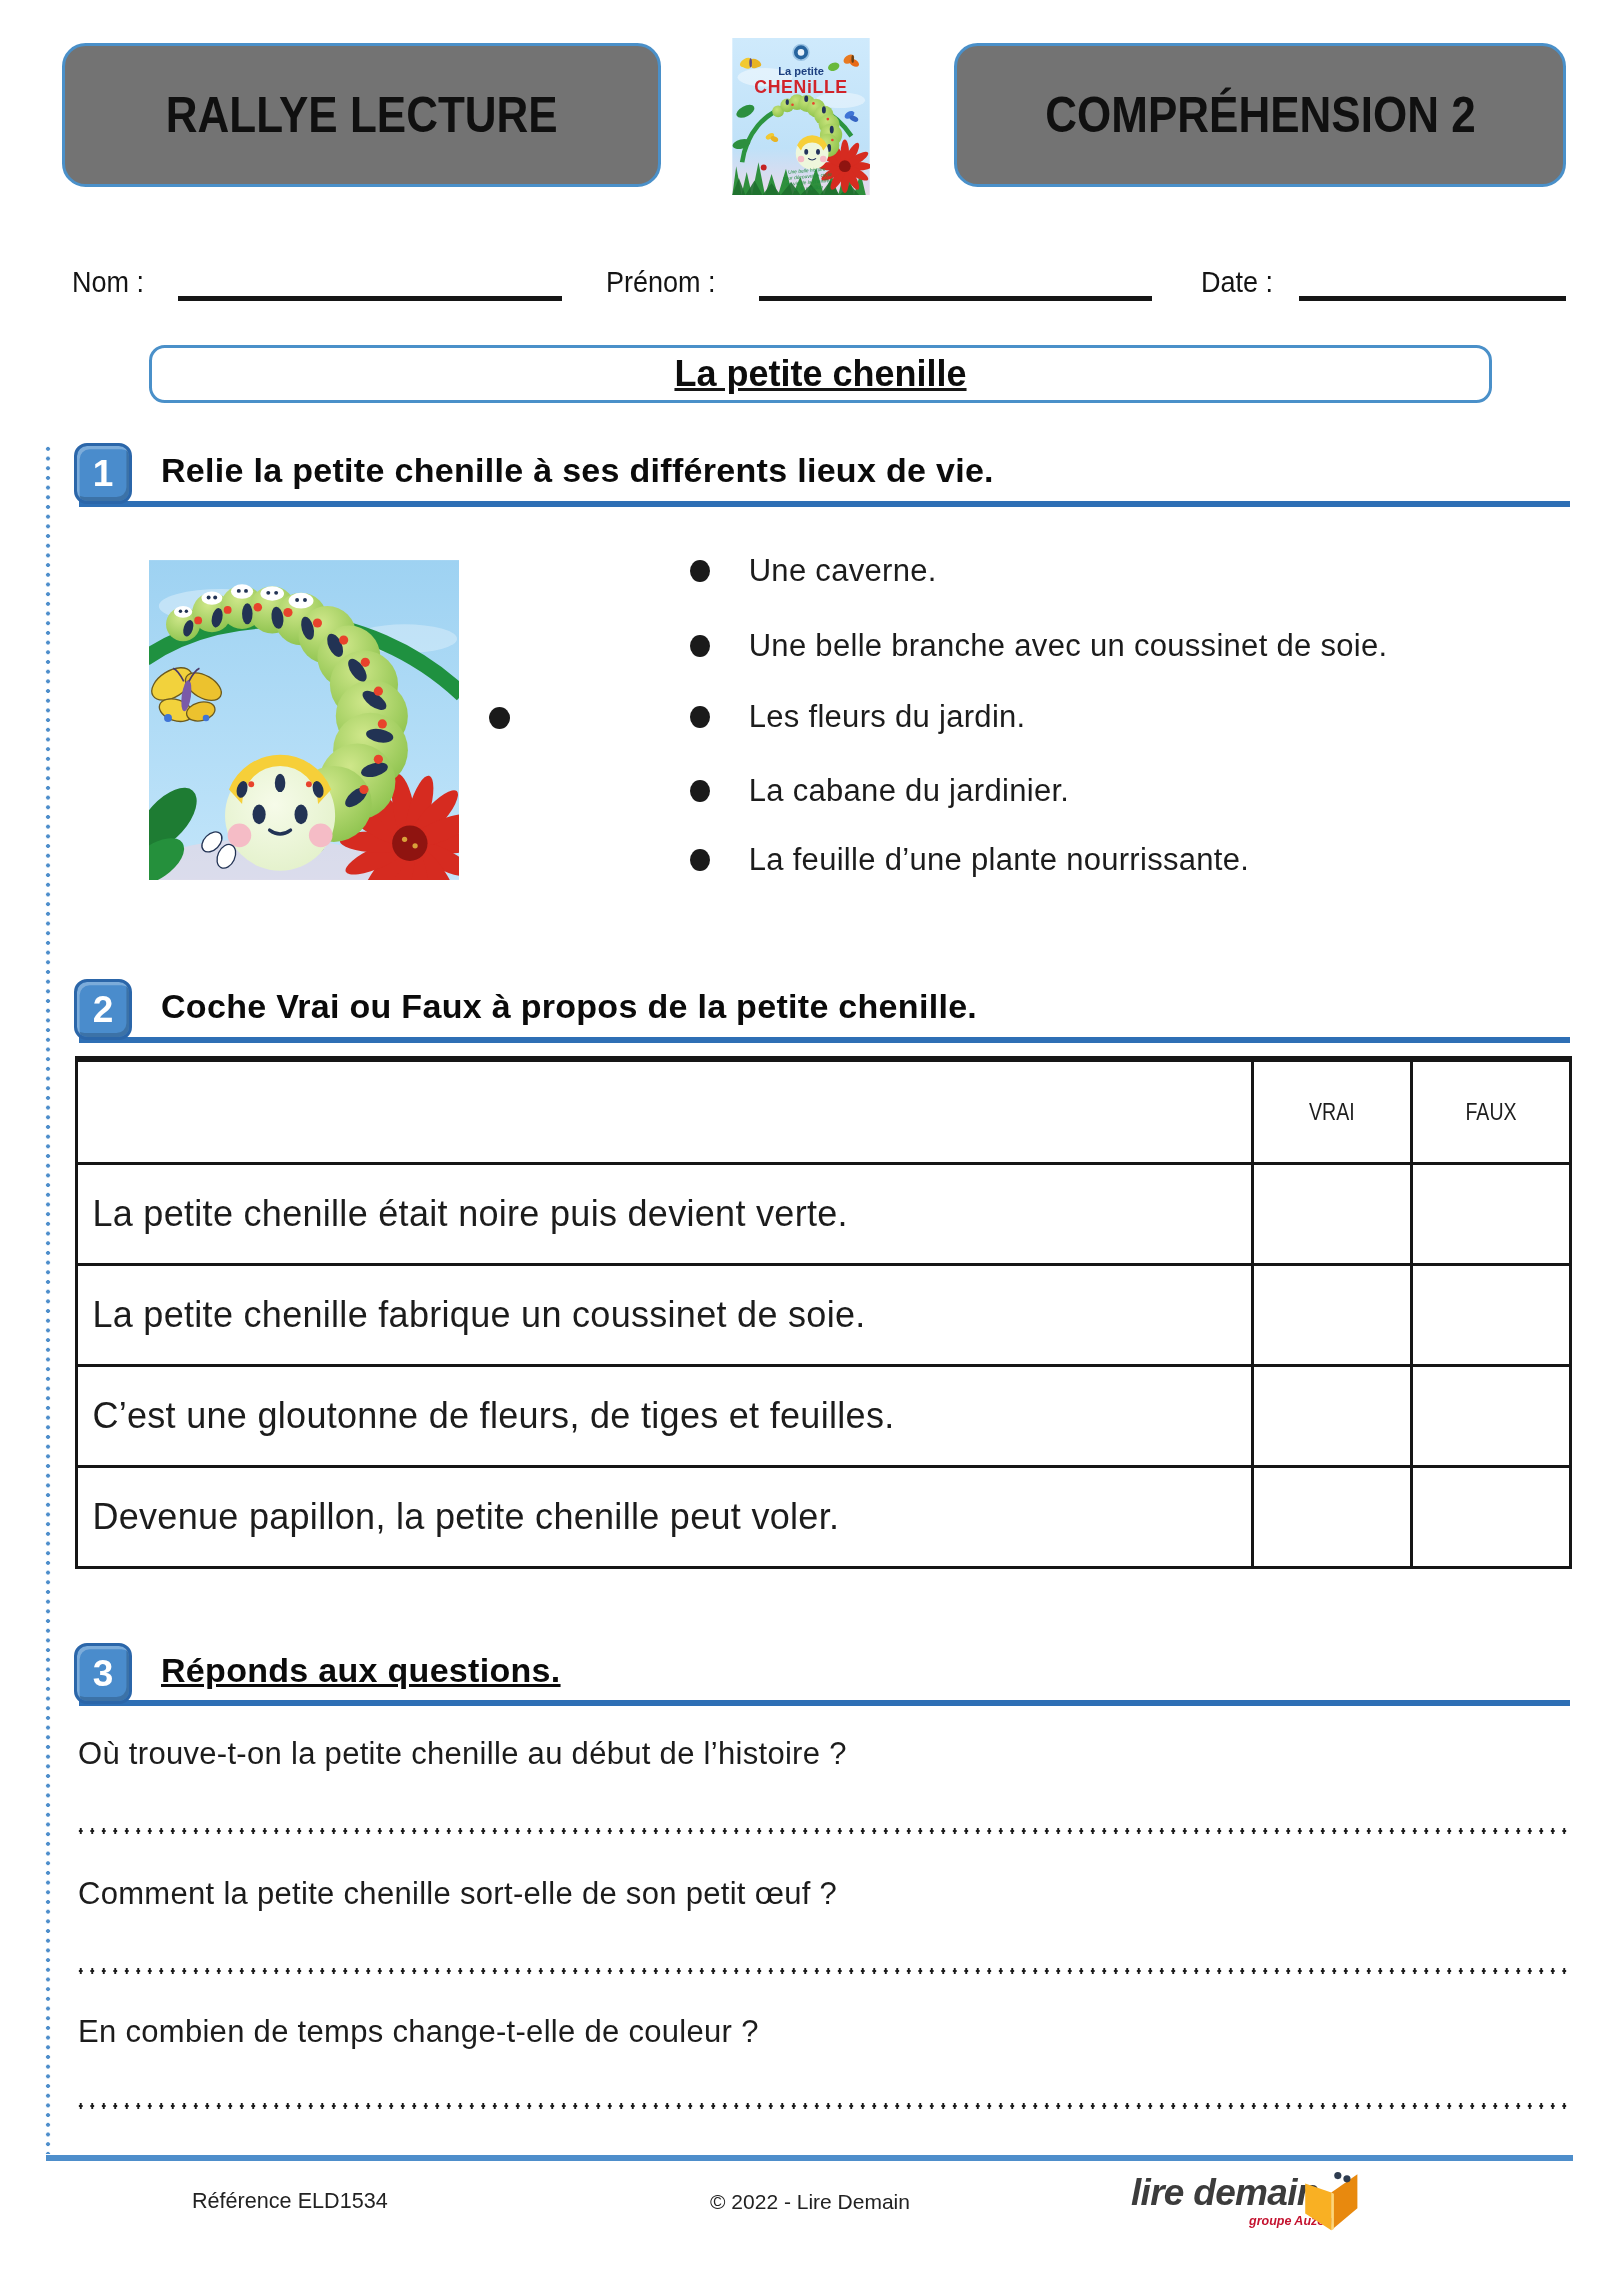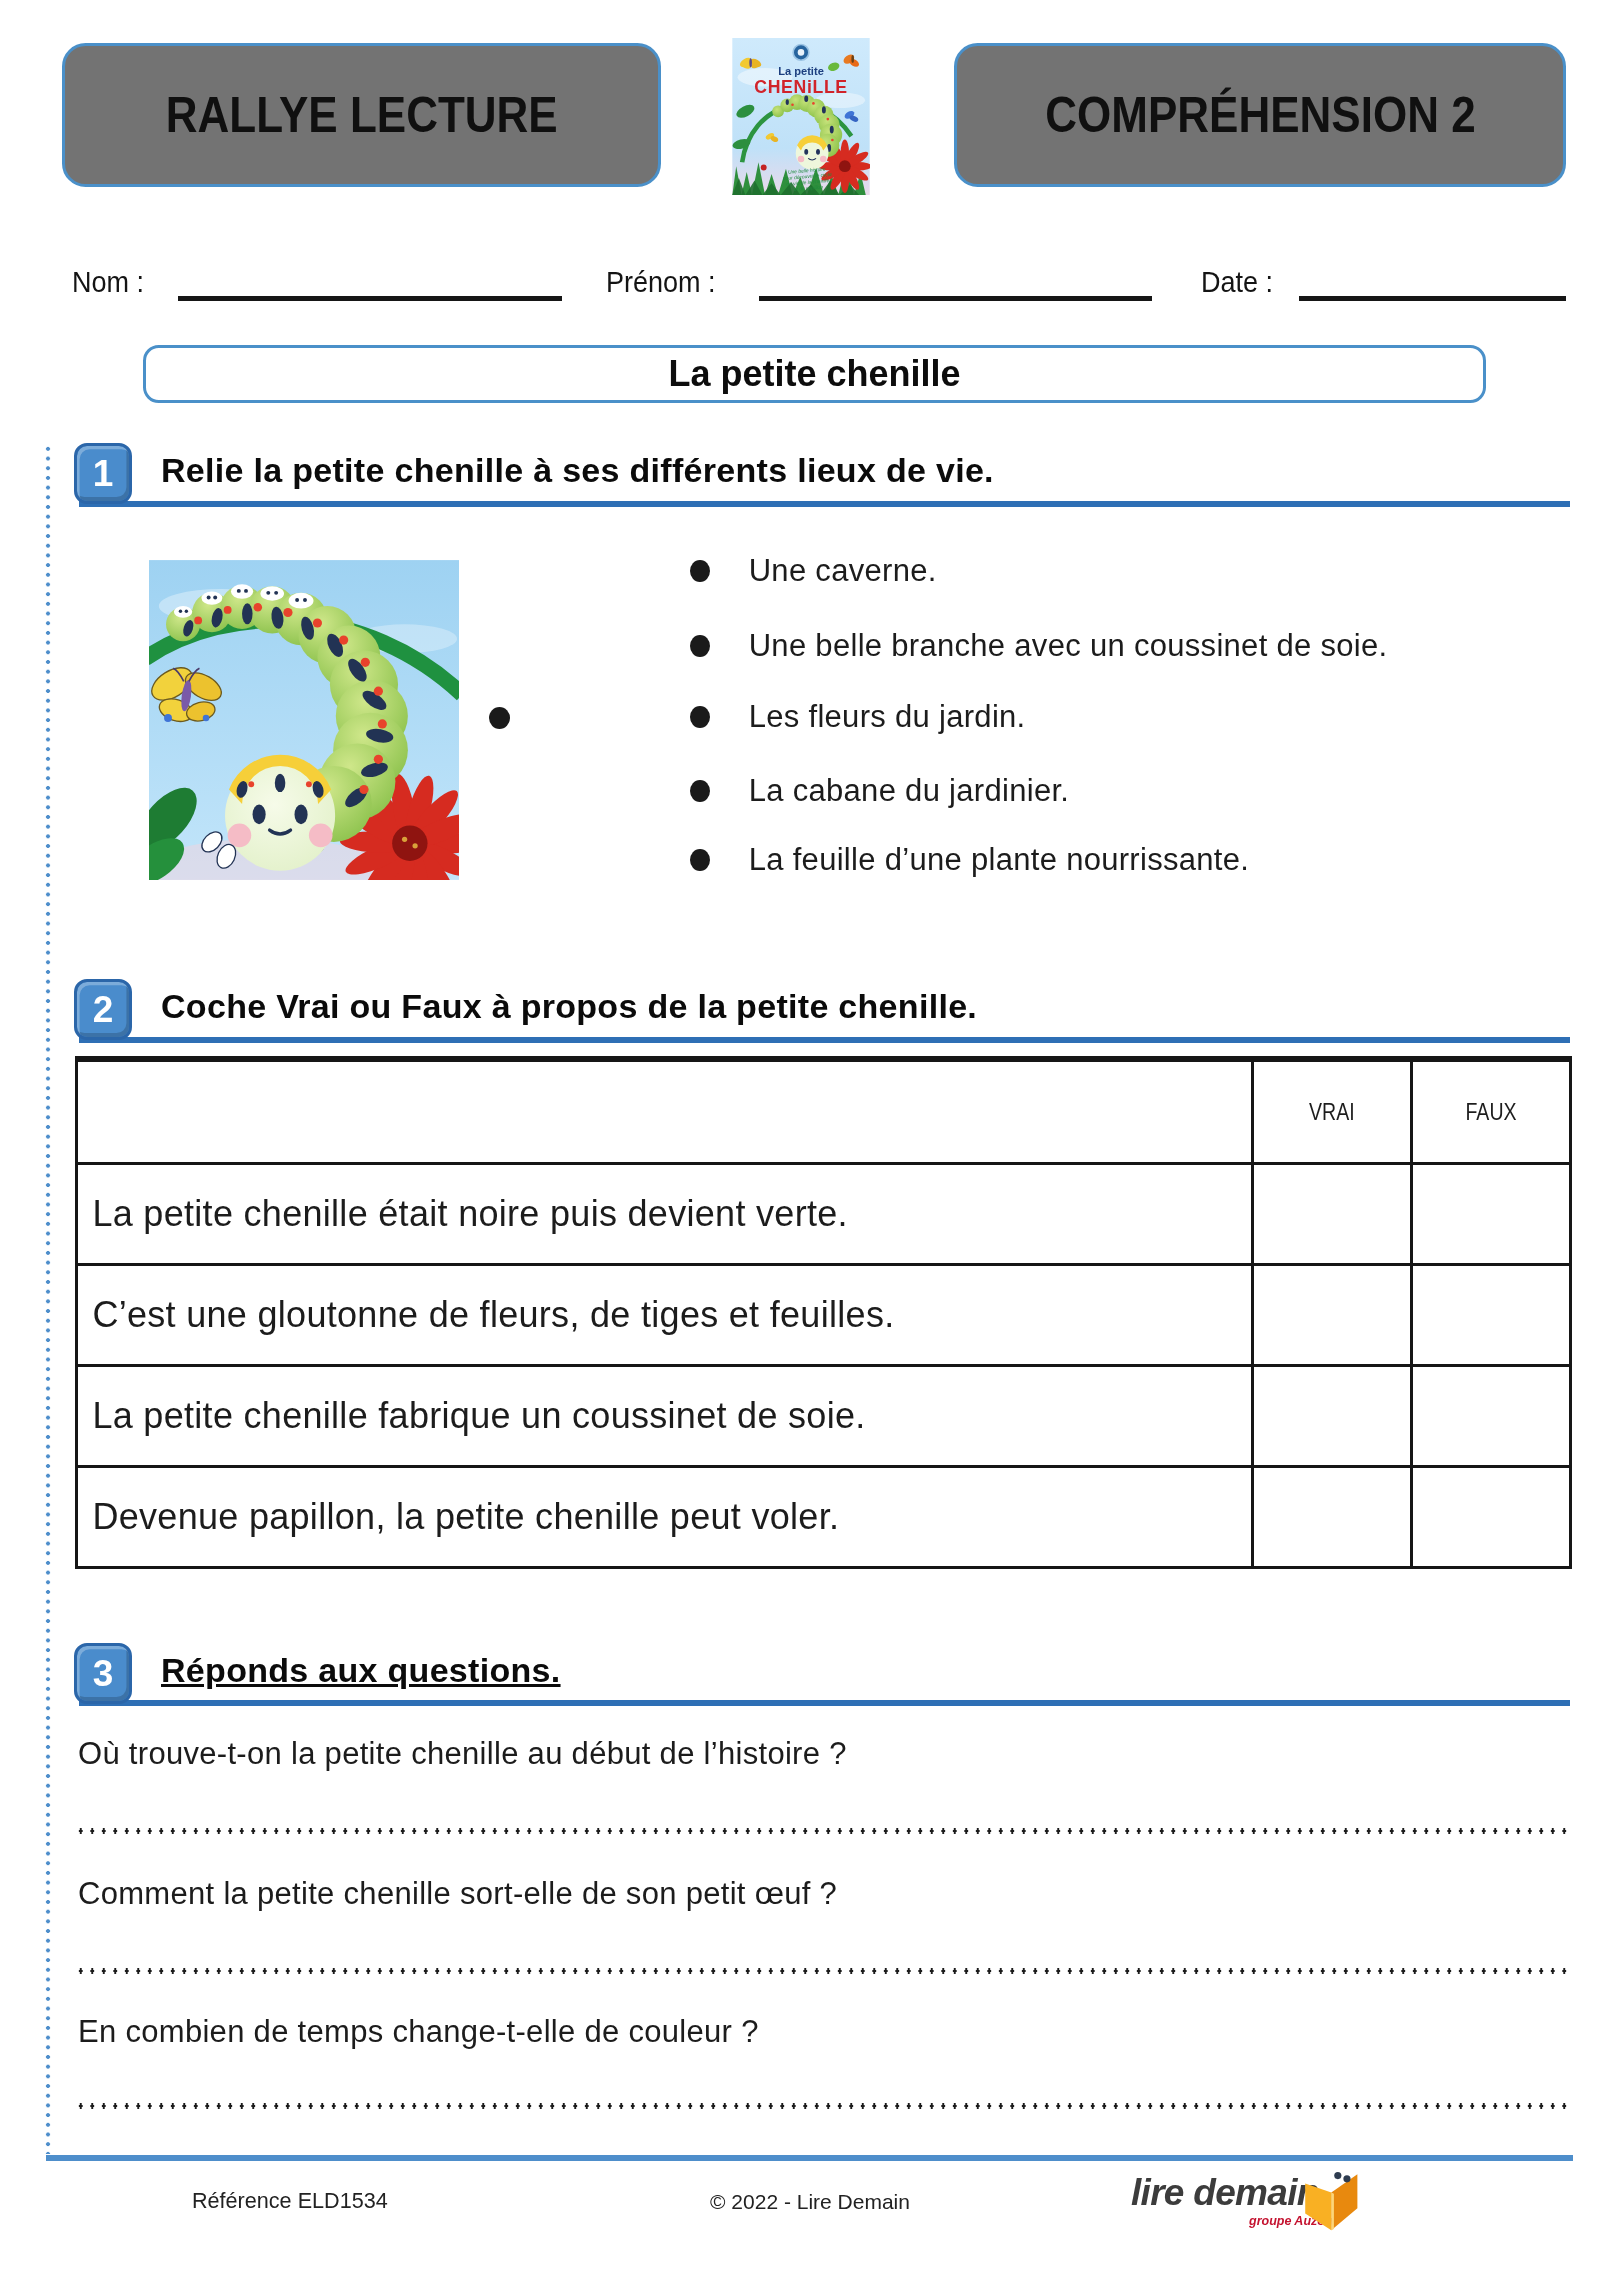--- a/index.html
+++ b/index.html
@@ -13,23 +13,23 @@
               letter-spacing:0;white-space:nowrap;}
   #box-left{left:62px;top:43px;width:593px;height:138px;}
   #box-right{left:954px;top:43px;width:606px;height:138px;}
 
   
   .id-label{position:absolute;font-size:30px;color:#141414;}
   .id-label .t{display:inline-block;transform:scaleX(0.9);transform-origin:left;}
   .blank{position:absolute;height:5.2px;background:#161616;}
 
   
-  #title-box{position:absolute;left:143px;top:345px;width:1337px;height:52px;
+  #title-box{position:absolute;left:149px;top:345px;width:1337px;height:52px;
              border:3.3px solid #4a90c9;border-radius:15.7px;display:flex;
-             align-items:center;justify-content:center;}
+             align-items:center;justify-content:center;text-decoration:underline;}
   #title-box .t{font-size:36px;font-weight:bold;color:#0d0d0d;}
 
   
   .num-badge{position:absolute;width:52px;height:55px;background:#4a8ccc;
              border:3.9px solid #2b66a9;border-radius:13px;color:#fff;font-size:37px;
              font-weight:bold;display:flex;align-items:center;justify-content:center;
              box-shadow:inset 2.6px 3.3px 0 rgba(255,255,255,.28),inset -2.6px -3.9px 0 rgba(0,0,0,.18);}
   .sec-rule{position:absolute;height:5.9px;background:#2e6fb5;}
   .sec-head{position:absolute;font-size:34px;font-weight:bold;color:#0b0b0b;
             letter-spacing:0.3px;white-space:nowrap;}
@@ -399,26 +399,26 @@
       <td class="stmt"></td>
       <th><span class="t">VRAI</span></th>
       <th><span class="t">FAUX</span></th>
     </tr>
     <tr class="data-row">
       <td class="stmt">La petite chenille était noire puis devient verte.</td>
       <td></td>
       <td></td>
     </tr>
     <tr class="data-row">
-      <td class="stmt">C’est une gloutonne de fleurs, de tiges et feuilles.</td>
+      <td class="stmt">La petite chenille fabrique un coussinet de soie.</td>
       <td></td>
       <td></td>
     </tr>
     <tr class="data-row">
-      <td class="stmt">La petite chenille fabrique un coussinet de soie.</td>
+      <td class="stmt">C’est une gloutonne de fleurs, de tiges et feuilles.</td>
       <td></td>
       <td></td>
     </tr>
     <tr class="data-row">
       <td class="stmt">Devenue papillon, la petite chenille peut voler.</td>
       <td></td>
       <td></td>
     </tr>
   </tbody>
     </table>

